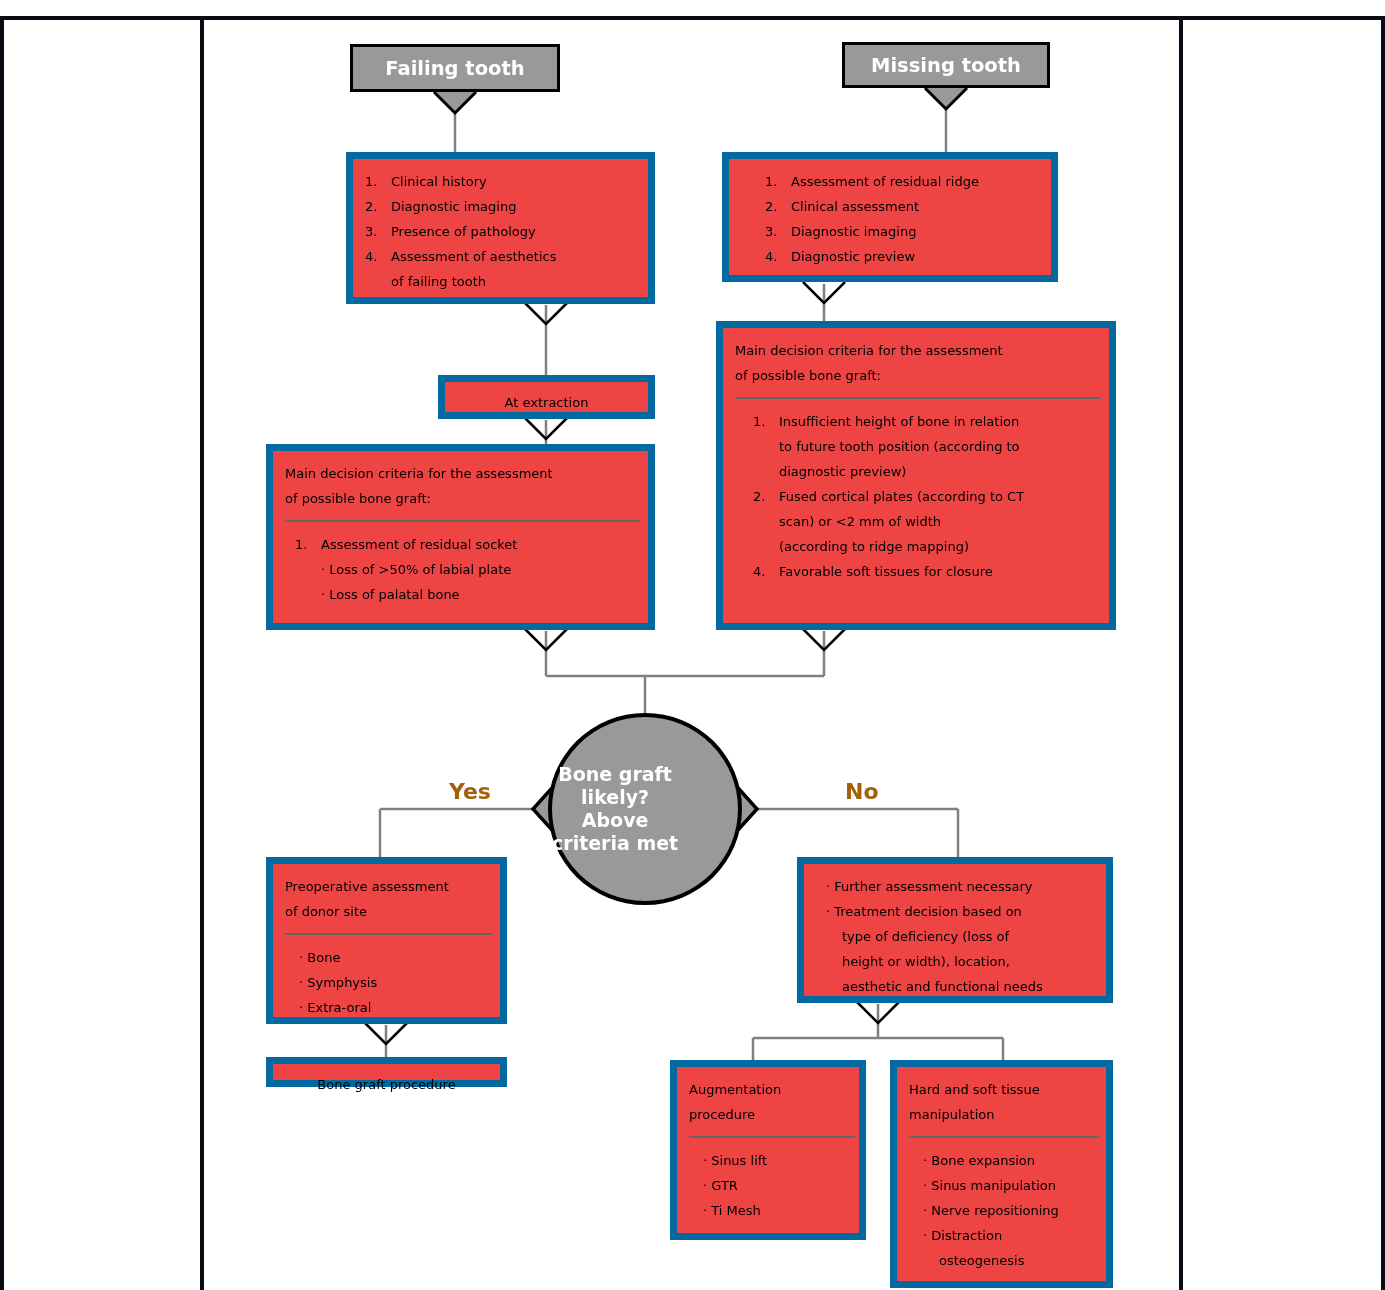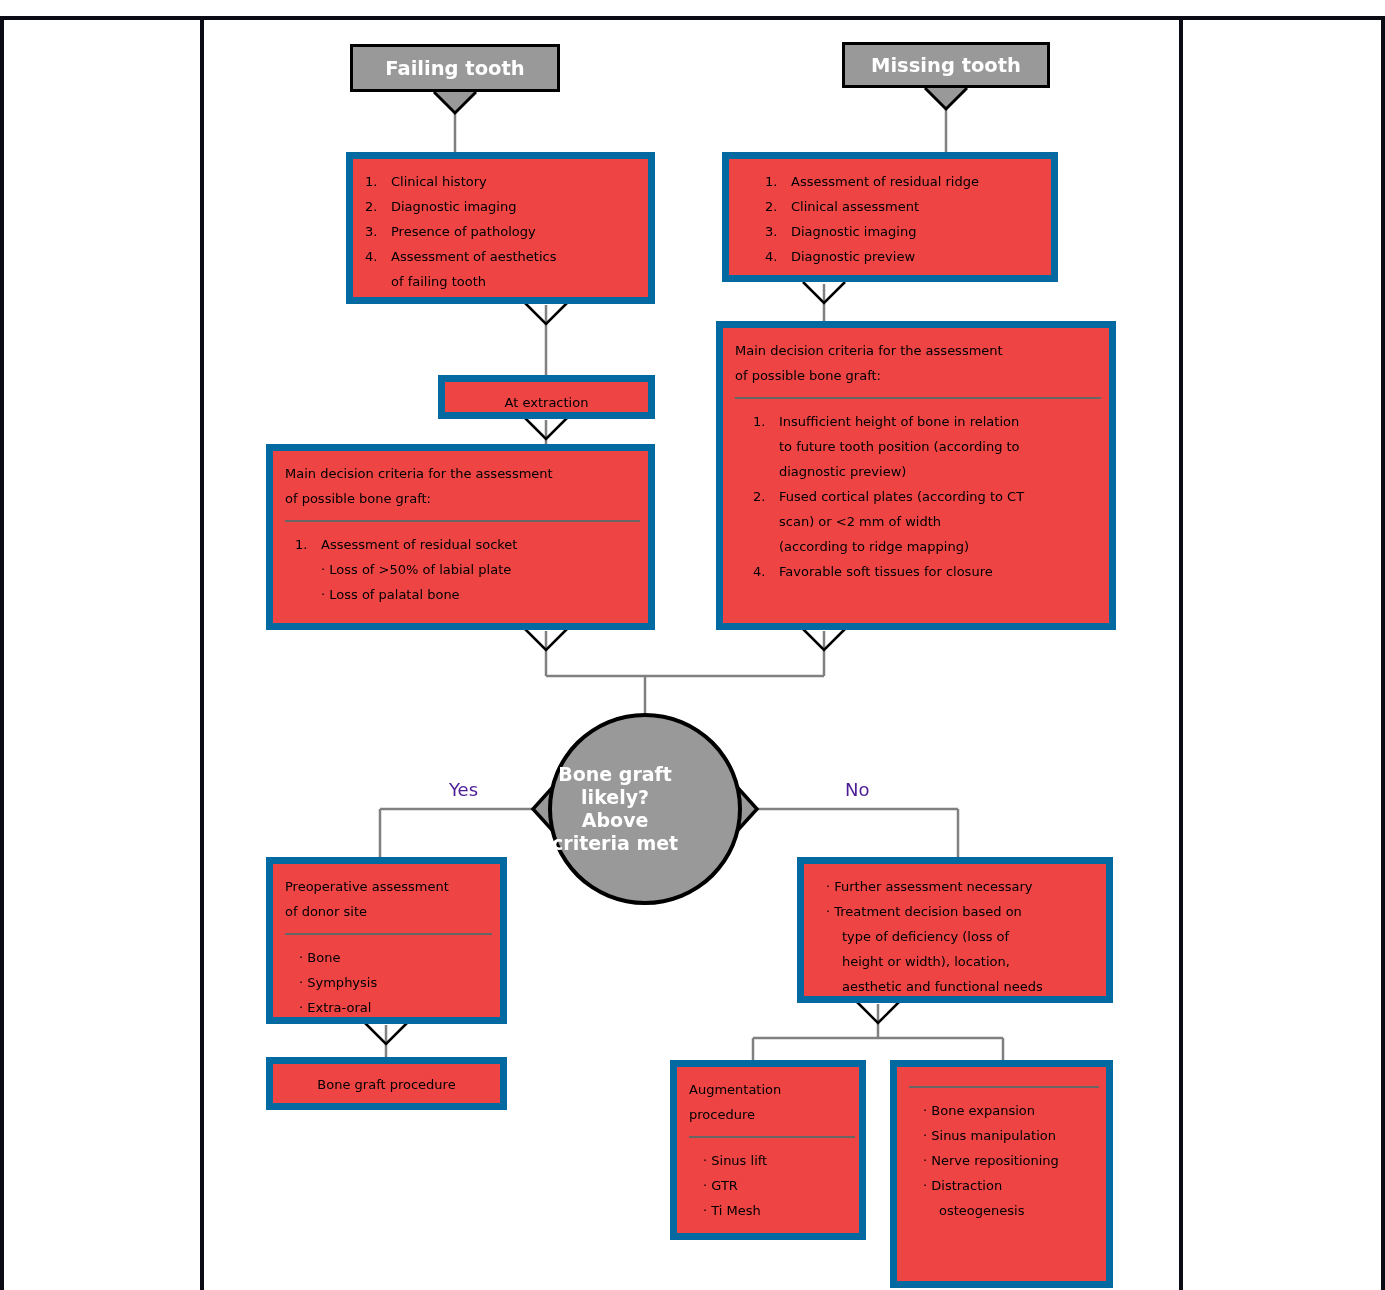--- a/index.html
+++ b/index.html
@@ -44,21 +44,21 @@
     border-radius:50%;
     color:#ffffff;
     font-weight:bold;
     font-size:19px;
     line-height:23px;
     text-align:center;
     display:flex;
     align-items:center;
   }
 
-  .lbl{position:absolute;font-weight:normal;font-size:18px;color:#4c1d95;}
+  .lbl{position:absolute;font-weight:bold;font-size:22px;color:#a16207;}
 
   ol.numlist{margin:0;padding:0;list-style:none;}
   ol.numlist li{
     display:block;
     padding-left:26px;
     text-indent:-26px;
     white-space:pre-line;
   }
   ol.numlist li .num{display:inline-block;width:26px;text-indent:0;}
   ul.dotlist{margin:0;padding:0 0 0 14px;list-style:none;}
@@ -229,21 +229,21 @@
 of donor site</div>
       <div class="hr" style="width:207px;"></div>
       <ul class="dotlist" style="padding-left:14px;">
         <li><span>Bone</span></li>
         <li><span>Symphysis</span></li>
         <li><span>Extra-oral</span></li>
       </ul>
     </div>
   </div>
 
-  <div class="box" style="left:266px;top:1041px;width:241px;height:53px;">
+  <div class="box" style="left:266px;top:1041px;width:241px;height:30px;">
     <div class="inner center" style="padding-top:8px;">
       <span>Bone graft procedure</span>
     </div>
   </div>
 
   <div class="box" style="left:797px;top:841px;width:316px;height:146px;">
     <div class="inner">
       <ul class="dotlist" style="padding-left:10px;">
         <li><span>Further assessment necessary</span></li>
         <li><span>Treatment decision based on
@@ -262,20 +262,22 @@
       <ul class="dotlist" style="padding-left:14px;">
         <li><span>Sinus lift</span></li>
         <li><span>GTR</span></li>
         <li><span>Ti Mesh</span></li>
       </ul>
     </div>
   </div>
 
   <div class="box" style="left:890px;top:1044px;width:223px;height:228px;">
     <div class="inner">
+      <div class="ttl">Hard and soft tissue
+manipulation</div>
       <div class="hr" style="width:190px;"></div>
       <ul class="dotlist" style="padding-left:14px;">
         <li><span>Bone expansion</span></li>
         <li><span>Sinus manipulation</span></li>
         <li><span>Nerve repositioning</span></li>
         <li><span>Distraction
 osteogenesis</span></li>
       </ul>
     </div>
   </div>

